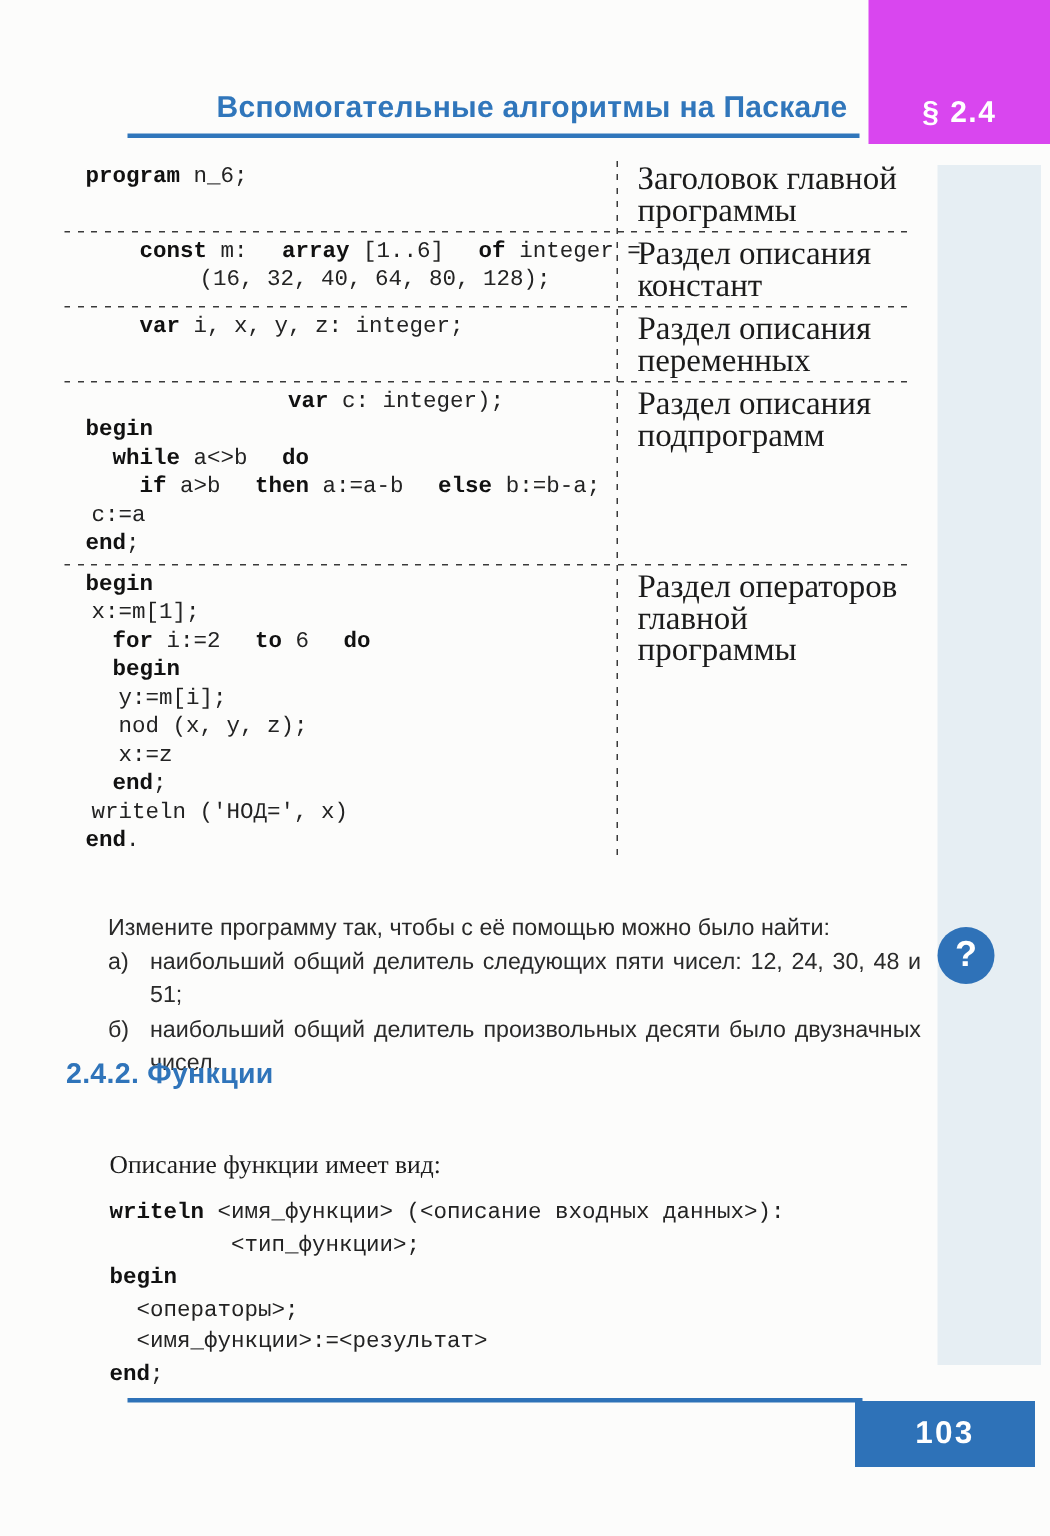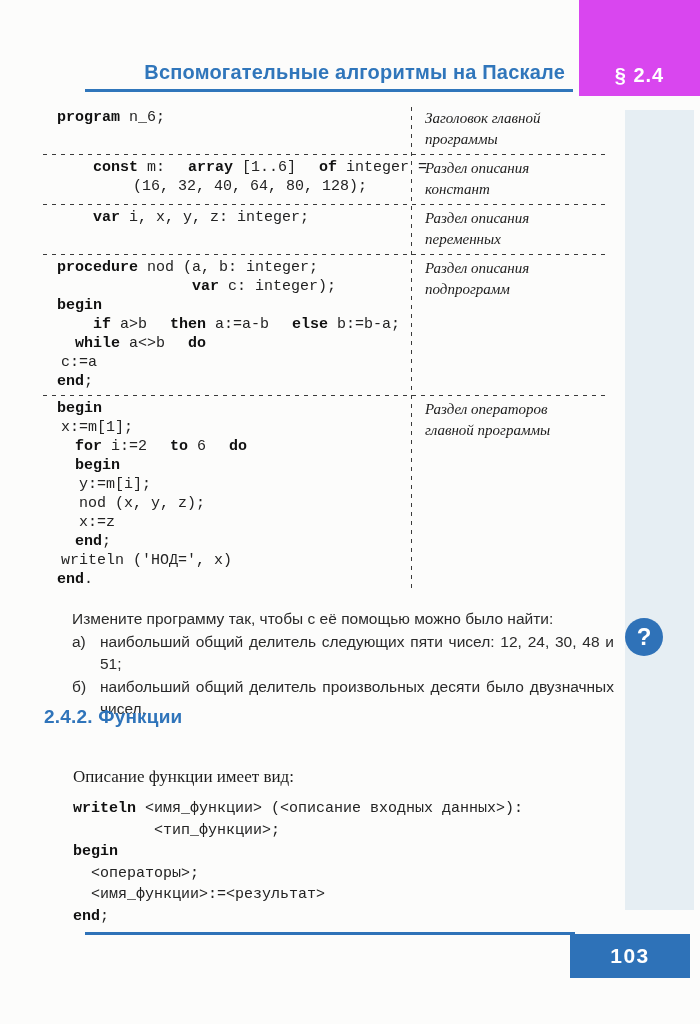--- a/index.html
+++ b/index.html
@@ -54,21 +54,21 @@
   .code-cell{
     width:368px;box-sizing:border-box;
     font-family:"Liberation Mono", monospace;
     font-size:15px;line-height:19px;color:#232323;
     white-space:pre;
   }
   .code-cell b{font-weight:bold;color:#111;margin-left:14px;}
   .note-cell{
     flex:1;padding-left:14px;box-sizing:border-box;
     font-family:"Liberation Serif", serif;
-    font-size:15px;line-height:21px;color:#1b1b1b;font-weight:500;font-style:italic;
+    font-size:22px;line-height:21px;color:#1b1b1b;font-weight:500;
   }
 
   
   .task{
     position:absolute;left:72px;top:608px;width:542px;
     font-size:15.5px;line-height:22.5px;color:#2a2a2a;
     text-align:justify;
   }
   .titem{display:flex;}
   .tmark{width:28px;flex:0 0 28px;}
@@ -144,21 +144,21 @@
         <div class="dash-h"></div>
         <div class="prow">
           <div class="code-cell"><div>    <b>var</b> i, x, y, z: integer;</div></div>
           <div class="note-cell">
             <div>Раздел описания</div>
             <div>переменных</div>
           </div>
         </div>
         <div class="dash-h"></div>
         <div class="prow">
-          <div class="code-cell"><div><b>procedure</b> nod (a, b: integer;</div><div>               <b>var</b> c: integer);</div><div><b>begin</b></div><div>    <b>if</b> a&gt;b <b>then</b> a:=a-b <b>else</b> b:=b-a;</div><div>  <b>while</b> a&lt;&gt;b <b>do</b></div><div>  c:=a</div><div><b>end</b>;</div></div>
+          <div class="code-cell"><div>               <b>var</b> c: integer);</div><div><b>begin</b></div><div>  <b>while</b> a&lt;&gt;b <b>do</b></div><div>    <b>if</b> a&gt;b <b>then</b> a:=a-b <b>else</b> b:=b-a;</div><div>  c:=a</div><div><b>end</b>;</div></div>
           <div class="note-cell">
             <div>Раздел описания</div>
             <div>подпрограмм</div>
           </div>
         </div>
         <div class="dash-h"></div>
         <div class="prow">
           <div class="code-cell"><div><b>begin</b></div><div>  x:=m[1];</div><div>  <b>for</b> i:=2 <b>to</b> 6 <b>do</b></div><div>  <b>begin</b></div><div>    y:=m[i];</div><div>    nod (x, y, z);</div><div>    x:=z</div><div>  <b>end</b>;</div><div>  writeln ('НОД=', x)</div><div><b>end</b>.</div></div>
           <div class="note-cell">
             <div>Раздел операторов</div>

